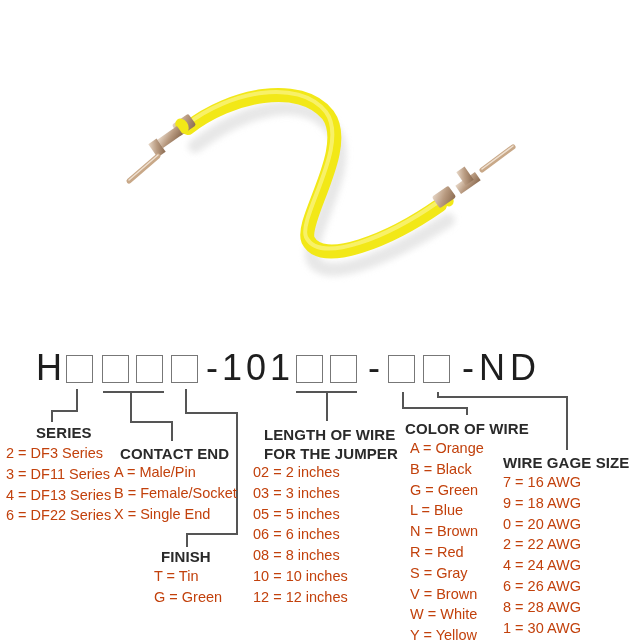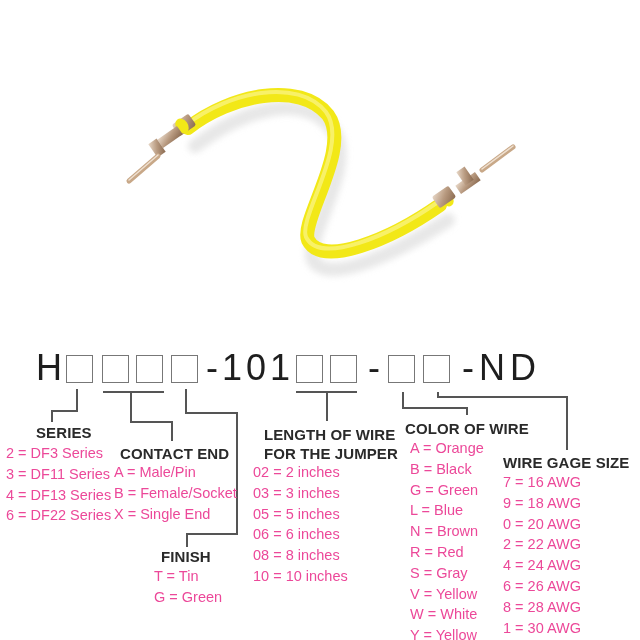--- a/index.html
+++ b/index.html
@@ -5,21 +5,21 @@
   html, body { margin: 0; padding: 0; background: #ffffff; }
   body { width: 640px; height: 640px; position: relative; overflow: hidden;
          font-family: "Liberation Sans", "DejaVu Sans", sans-serif; color: #333; }
   .pn-char { position: absolute; top: 348px; font-size: 36px; line-height: 40px; color: #1e1e1e;
              font-family: "Liberation Sans", sans-serif; letter-spacing: 0; }
   .pn-box { position: absolute; top: 355px; width: 27px; height: 28px; border: 1.5px solid #777; box-sizing: border-box; }
   .line { position: absolute; background: #555; }
   .h { height: 2px; }
   .v { width: 2px; }
   .heading { position: absolute; font-weight: bold; font-size: 15px; color: #2a2a2a; white-space: nowrap; letter-spacing: 0.1px; }
-  .list { position: absolute; font-size: 14.5px; color: #ec4899; white-space: nowrap; }
+  .list { position: absolute; font-size: 14.5px; color: #c2410c; white-space: nowrap; }
   .list div { height: 20.8px; line-height: 20.8px; }
   #jumper-photo { position: absolute; left: 100px; top: 60px; width: 440px; height: 260px; }
 </style>
 </head>
 <body>
 
 <svg id="jumper-photo" viewBox="0 0 440 260" xmlns="http://www.w3.org/2000/svg">
   <defs>
     <linearGradient id="metal" x1="0" y1="0" x2="1" y2="1">
       <stop offset="0" stop-color="#e8d8c8"></stop>
@@ -122,32 +122,33 @@
 
 <div class="heading" style="left:264px; top:426px;">LENGTH OF WIRE</div>
 <div class="heading" style="left:264px; top:445px;">FOR THE JUMPER</div>
 <div class="list" style="left:253px; top:462px;">
   <div>02 = 2 inches</div>
   <div>03 = 3 inches</div>
   <div>05 = 5 inches</div>
   <div>06 = 6 inches</div>
   <div>08 = 8 inches</div>
   <div>10 = 10 inches</div>
+  <div>12 = 12 inches</div>
 </div>
 
 <div class="heading" style="left:405px; top:420px;">COLOR OF WIRE</div>
 <div class="list" style="left:410px; top:438px;">
   <div>A = Orange</div>
   <div>B = Black</div>
   <div>G = Green</div>
   <div>L = Blue</div>
   <div>N = Brown</div>
   <div>R = Red</div>
   <div>S = Gray</div>
-  <div>V = Yellow</div>
+  <div>V = Brown</div>
   <div>W = White</div>
   <div>Y = Yellow</div>
 </div>
 
 <div class="heading" style="left:503px; top:454px;">WIRE GAGE SIZE</div>
 <div class="list" style="left:503px; top:472px;">
   <div>7 = 16 AWG</div>
   <div>9 = 18 AWG</div>
   <div>0 = 20 AWG</div>
   <div>2 = 22 AWG</div>

